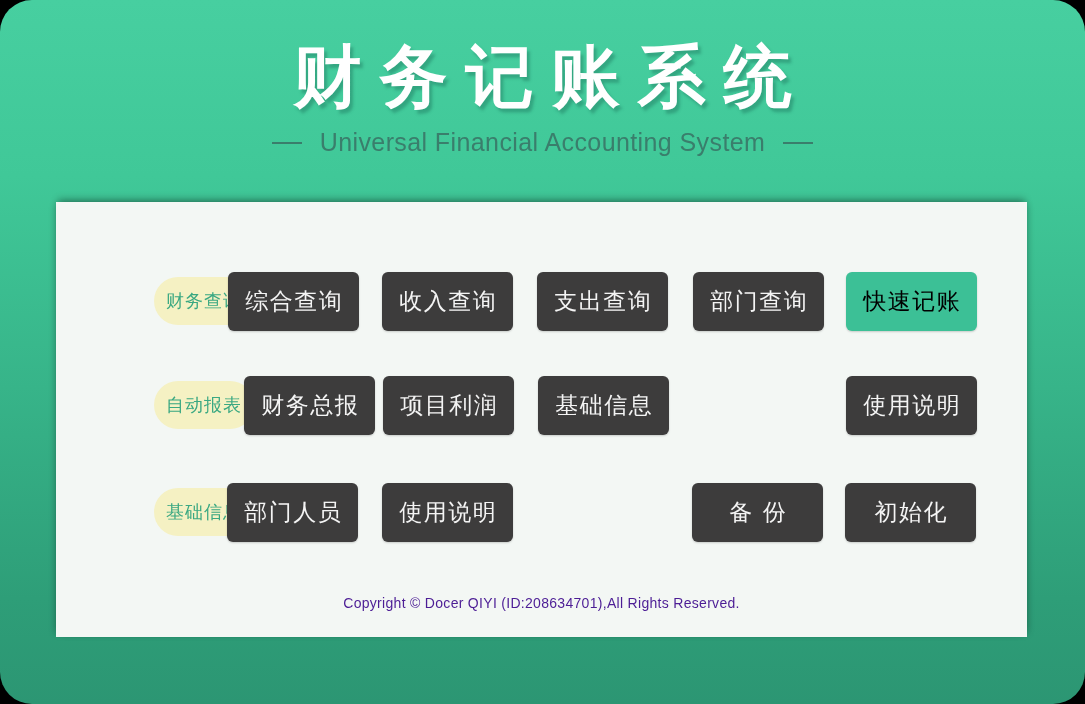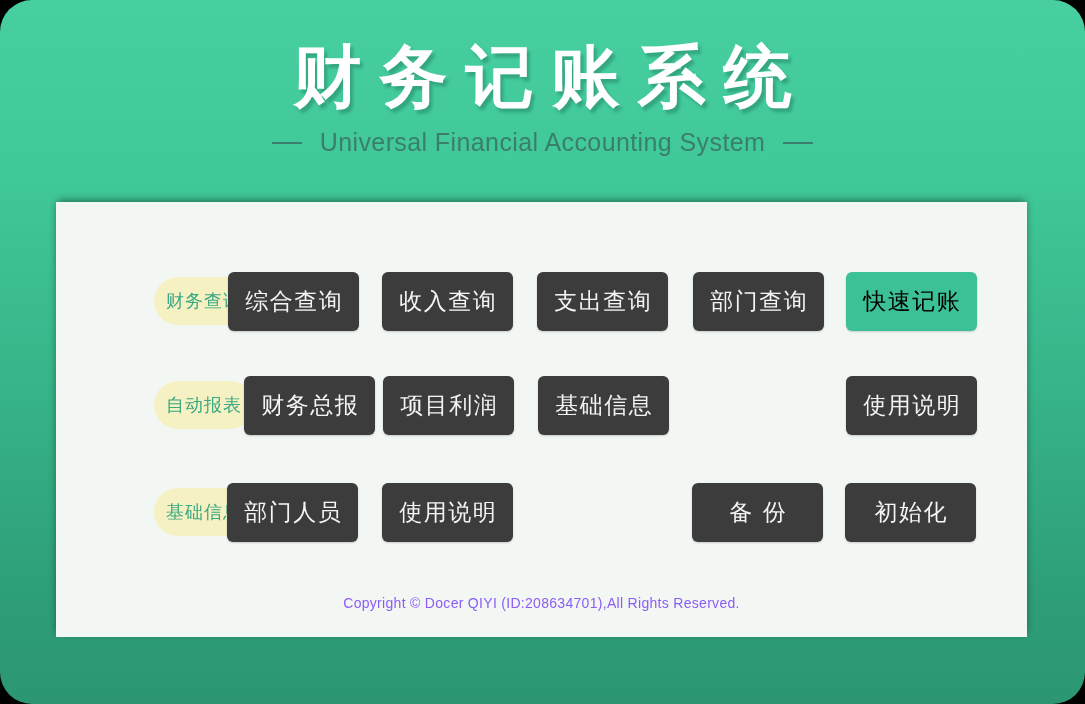--- a/index.html
+++ b/index.html
@@ -146,21 +146,21 @@
   }
 
   
   .footer {
     position: absolute;
     bottom: 26px;
     left: 0;
     width: 100%;
     text-align: center;
     font-size: 14px;
-    color: #8b5cf6;
+    color: #4c1d95;
     letter-spacing: 0.3px;
     font-family: "Liberation Sans", sans-serif;
   }
 </style>
 </head>
 <body>
 
 <div id="app">
 
   <div class="header">

